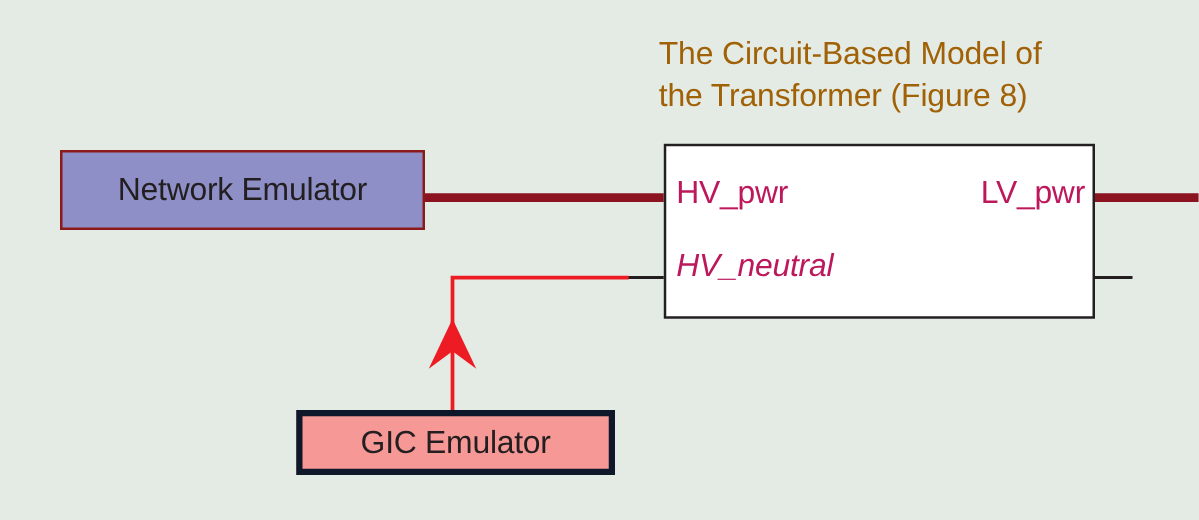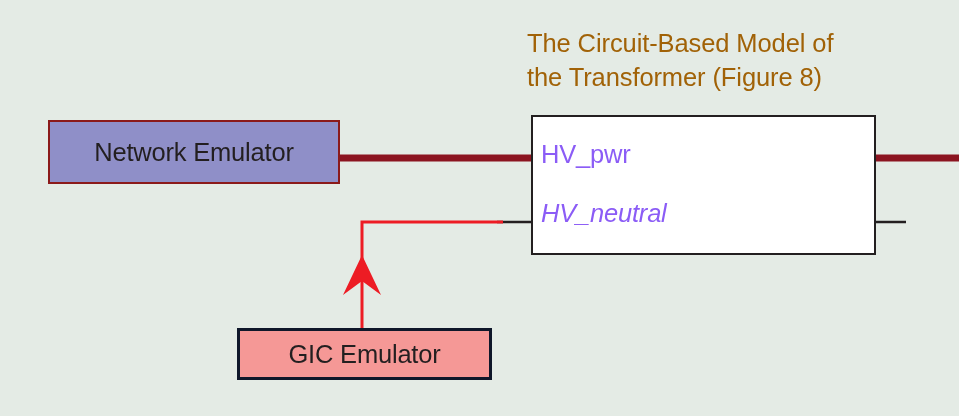--- a/index.html
+++ b/index.html
@@ -67,38 +67,38 @@
     justify-content: center;
   }
 
   
   #gic-emulator {
     left: 237px;
     top: 328px;
     width: 255px;
     height: 52px;
     background: #f59896;
-    border: 3px solid #0f172a;
+    border: 5px solid #0f172a;
     justify-content: center;
   }
 
   
   #transformer-block {
     left: 531px;
     top: 115px;
     width: 345px;
     height: 140px;
     background: #ffffff;
     border: 2.5px solid #231f20;
     display: block;
   }
   .port-label {
     position: absolute;
     font-size: 25.5px;
-    color: #8b5cf6;
+    color: #be185d;
     letter-spacing: -0.2px;
     white-space: nowrap;
   }
   .port-left  { left: 8px; }
   .port-right { right: 6px; }
   .port-row-pwr     { top: 23px; }
   .port-row-neutral { top: 82px; font-style: italic; }
 </style>
 </head>
 <body>
@@ -122,20 +122,21 @@
 
   <div class="diagram-title">The Circuit-Based Model of
 the Transformer (Figure 8)</div>
 
   <div class="box" id="network-emulator">
     <span class="box-label">Network Emulator</span>
   </div>
 
   <div class="box" id="transformer-block">
     <span class="port-label port-left port-row-pwr">HV_pwr</span>
+    <span class="port-label port-right port-row-pwr">LV_pwr</span>
     <span class="port-label port-left port-row-neutral">HV_neutral</span>
   </div>
 
   <div class="box" id="gic-emulator">
     <span class="box-label">GIC Emulator</span>
   </div>
 
 </div>
 
 </body></html>

